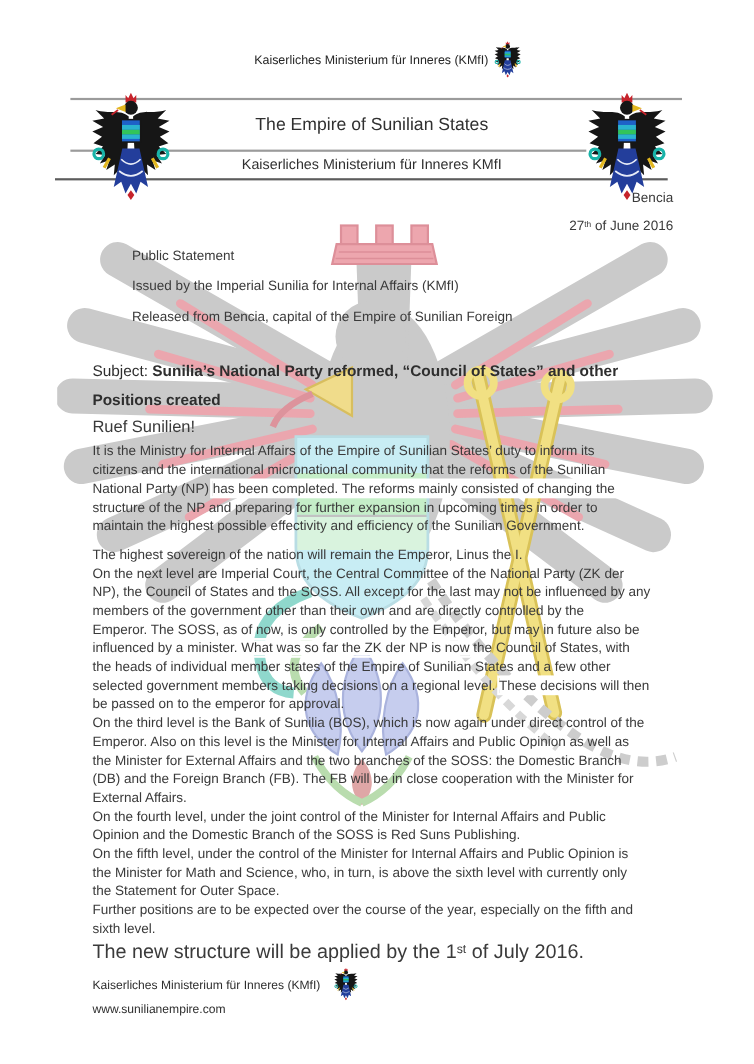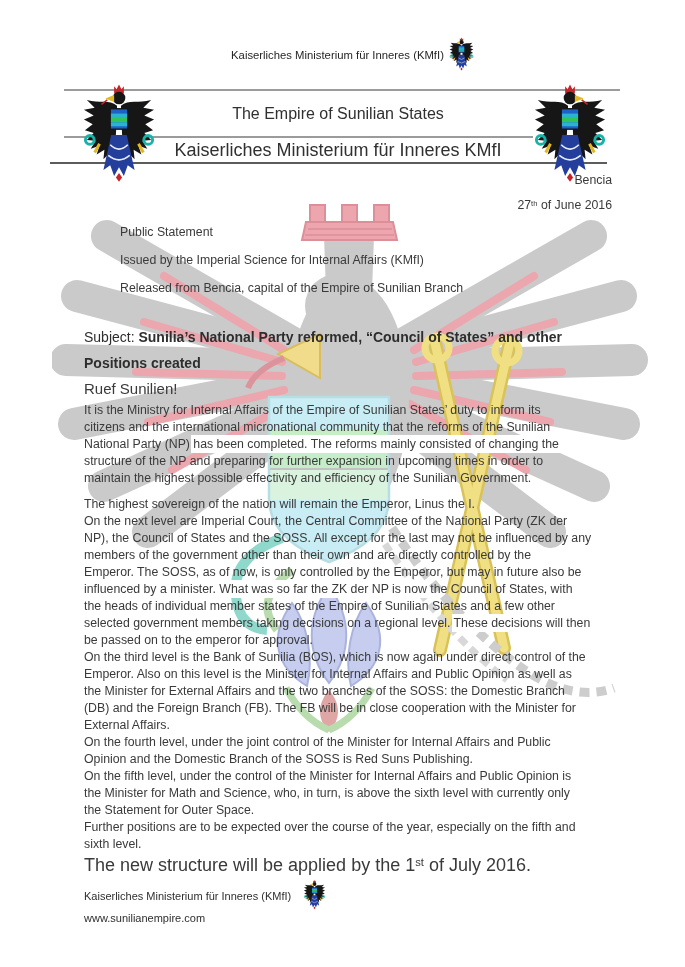--- a/index.html
+++ b/index.html
@@ -17,21 +17,21 @@
     display:flex;justify-content:center;align-items:center;gap:5px;
     font-size:11.3px;color:#262626;
   }
   .crest{display:block;}
   .crest-left{position:absolute;left:82px;top:84px;width:74px;height:104px;z-index:2;}
   .crest-right{position:absolute;left:533px;top:84px;width:74px;height:104px;z-index:2;}
   .rule1{left:64px;top:89px;width:556px;height:2px;background:#9b9b9b;}
   .rule2{left:64px;top:136px;width:469px;height:2px;background:#9b9b9b;}
   .rule3{left:50px;top:162px;width:557px;height:2px;background:#5c5c5c;}
   .doc-title{left:64px;top:103px;width:548px;text-align:center;font-size:16px;line-height:22px;color:#303030;}
-  .doc-subtitle{left:64px;top:139px;width:548px;text-align:center;font-size:18px;line-height:22px;color:#303030;}
+  .doc-subtitle{left:64px;top:139px;width:548px;text-align:center;font-size:13px;line-height:22px;color:#303030;}
   .place-line{left:0;top:172px;width:612px;text-align:right;font-size:12.3px;line-height:17px;}
   .date-line{left:0;top:197px;width:612px;text-align:right;font-size:12.3px;line-height:17px;}
   
   .meta-block{left:84px;top:218px;font-size:12.3px;line-height:28px;margin-left:36px;}
   .subject-block{left:84px;top:324px;font-size:14px;line-height:26px;color:#2e2e2e;}
   .salutation{left:84px;top:380px;font-size:15px;line-height:17px;}
   .para1{left:84px;top:402px;font-size:12.3px;line-height:17px;}
   .para2{left:84px;top:496px;font-size:12.3px;line-height:17px;}
   .closing{left:84px;top:857px;font-size:18px;line-height:17px;}
   .footer-ministry{left:84px;top:886px;font-size:11px;line-height:20px;color:#2e2e2e;}
@@ -173,22 +173,22 @@
   <div class="txt doc-title">The Empire of Sunilian States</div>
   <div class="txt doc-subtitle">Kaiserliches Ministerium für Inneres KMfI</div>
 
   <div class="txt place-line">Bencia</div>
   <div class="txt date-line">
       <div class="tline"><span>27</span><span class="sup">th</span><span> of June 2016</span></div>
     </div>
 
   <div class="txt meta-block">
       <div class="tline"><span>Public Statement</span></div>
-      <div class="tline"><span>Issued by the Imperial Science for Internal Affairs (KMfI)</span></div>
-      <div class="tline"><span>Released from Bencia, capital of the Empire of Sunilian Branch</span></div>
+      <div class="tline"><span>Issued by the Imperial Sunilia for Internal Affairs (KMfI)</span></div>
+      <div class="tline"><span>Released from Bencia, capital of the Empire of Sunilian Foreign</span></div>
     </div>
 
   <div class="txt subject-block">
       <div class="tline"><span>Subject: </span><span class="b">Sunilia’s National Party reformed, “Council of States” and other</span></div>
       <div class="tline"><span class="b">Positions created</span></div>
     </div>
 
   <div class="txt salutation">
       <div class="tline"><span>Ruef Sunilien!</span></div>
     </div>

